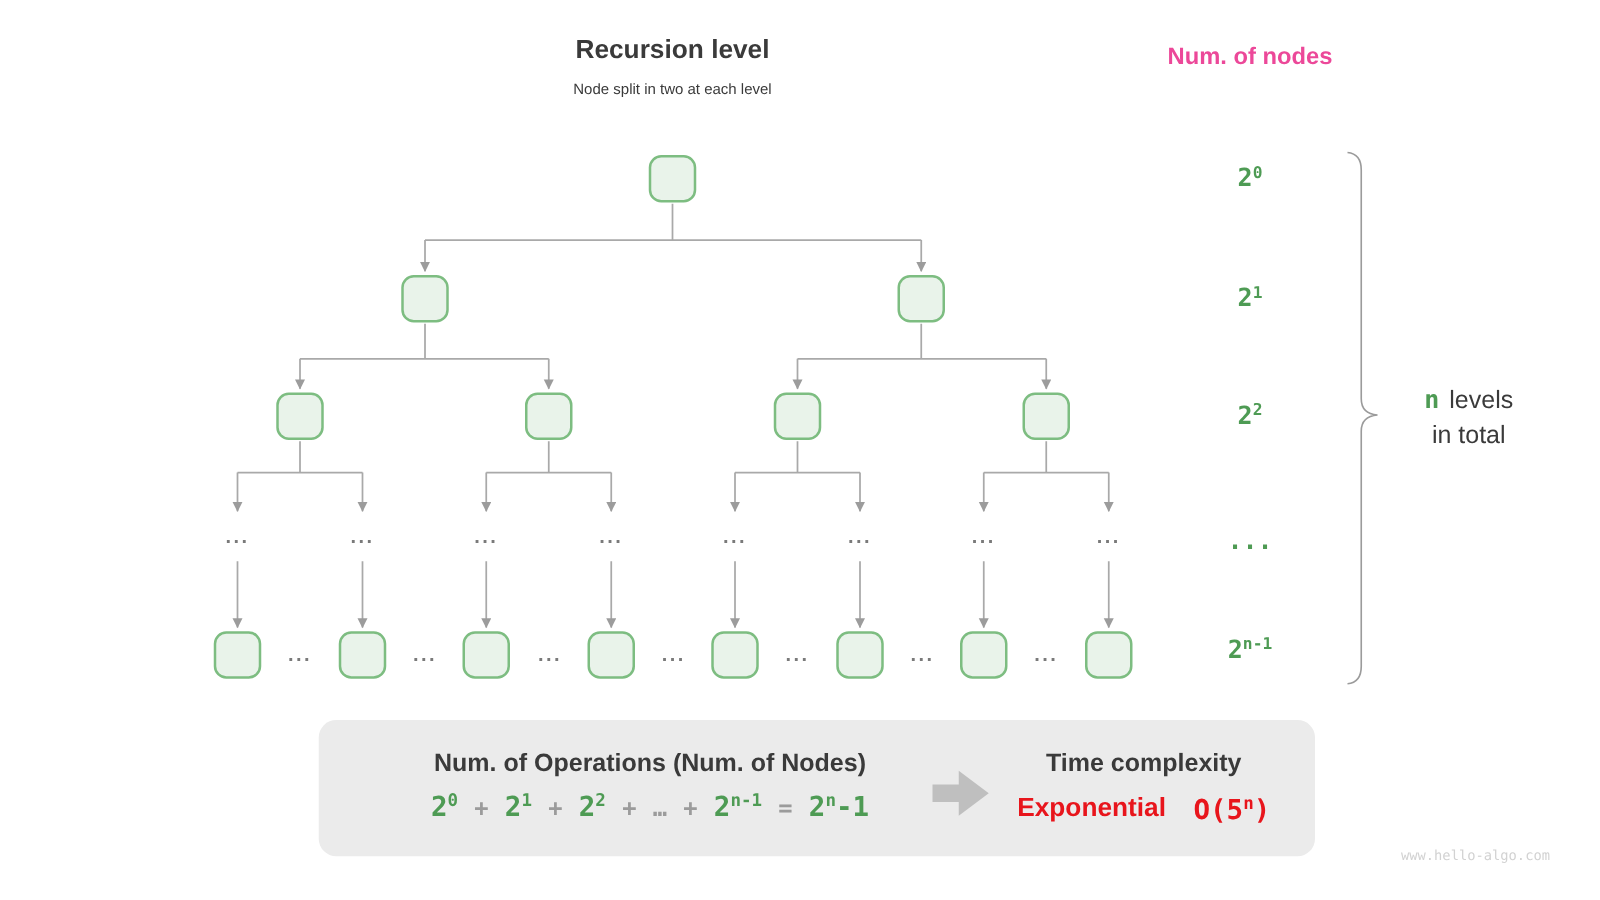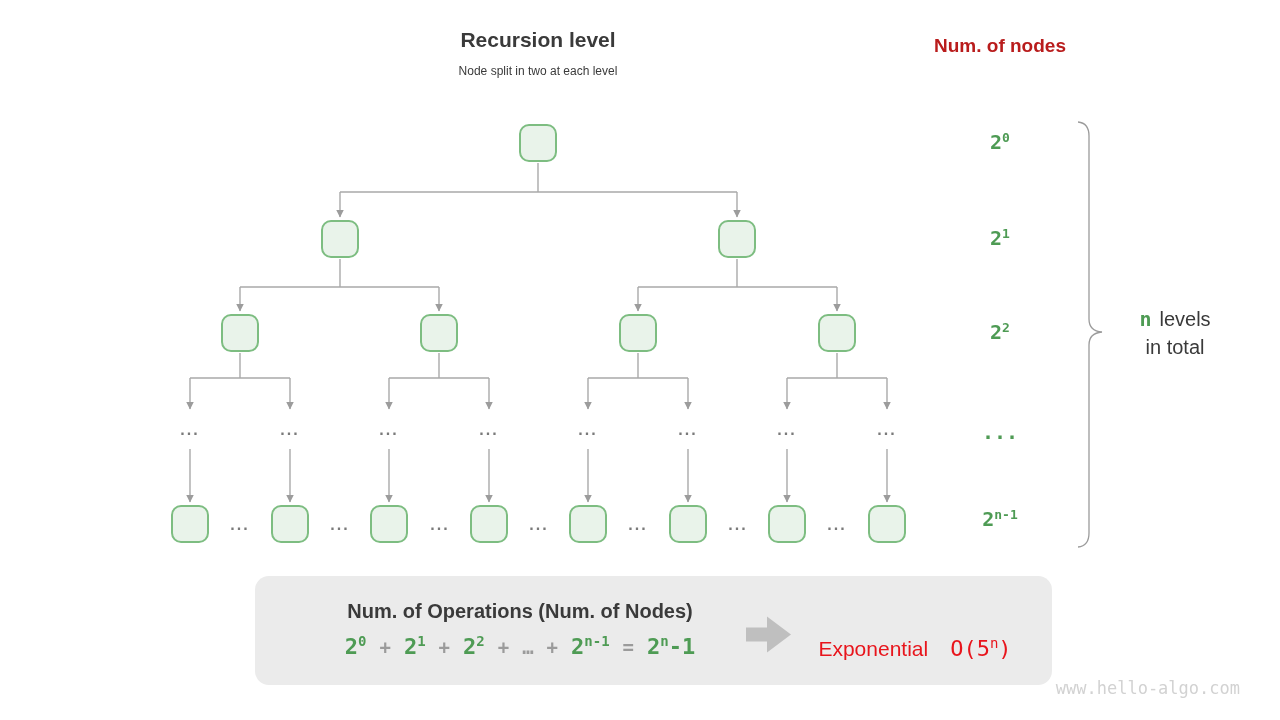--- a/index.html
+++ b/index.html
@@ -1,44 +1,44 @@
 <!DOCTYPE html>
 <html><head>
 <meta charset="utf-8">
 <style>
   html,body{margin:0;padding:0;background:#ffffff;}
   .canvas{position:relative;width:1280px;height:720px;background:#ffffff;overflow:hidden;
           font-family:"Liberation Sans","DejaVu Sans",sans-serif;color:#3d3d3d;}
   .abs{position:absolute;}
   .title{left:338px;top:28px;width:400px;text-align:center;font-size:21px;font-weight:bold;color:#3a3a3a;}
   .subtitle{left:338px;top:64px;width:400px;text-align:center;font-size:12px;color:#3a3a3a;}
-  .right-title{left:890px;top:32px;width:220px;text-align:center;font-size:19px;font-weight:bold;line-height:28px;color:#b91c1c;}
+  .right-title{left:890px;top:32px;width:220px;text-align:center;font-size:19px;font-weight:bold;line-height:28px;color:#ec4899;}
   svg.layer{left:0;top:0;z-index:2;}
   .node{width:38px;height:38px;border:2.5px solid #7dbd81;border-radius:10px;background:#e9f3ea;box-sizing:border-box;z-index:3;}
   .dots{width:44px;text-align:center;font-size:16px;font-weight:bold;letter-spacing:2px;color:#7a7a7a;z-index:3;}
   .lvl{left:958px;width:84px;text-align:center;color:#4e9b54;font-weight:bold;
        font-family:"DejaVu Sans Mono","Liberation Mono",monospace;font-size:20px;z-index:3;}
   .lvl .exp{font-size:13px;vertical-align:7px;}
   .brace-label{left:1105px;top:305px;width:140px;text-align:center;font-size:20px;line-height:28px;color:#3a3a3a;z-index:3;}
   .brace-label .nvar{color:#4e9b54;font-weight:bold;font-family:"DejaVu Sans Mono","Liberation Mono",monospace;margin-right:8px;}
   .box{left:255px;top:576px;width:797px;height:109px;background:#ebebeb;border-radius:14px;z-index:1;}
   .box-head{left:270px;top:600px;width:500px;text-align:center;font-size:20px;font-weight:bold;color:#3a3a3a;z-index:3;}
   .formula{left:270px;top:633px;width:500px;display:flex;justify-content:center;align-items:baseline;gap:13px;z-index:3;
            font-family:"DejaVu Sans Mono","Liberation Mono",monospace;font-weight:bold;}
   .formula .term{color:#4e9b54;font-size:22px;}
   .formula .fexp{font-size:14px;vertical-align:8px;}
   .formula .op{color:#9b9b9b;font-size:19px;}
   .time-head{left:800px;top:600px;width:230px;text-align:center;font-size:20px;font-weight:bold;color:#3a3a3a;z-index:3;}
-  .complexity{left:800px;top:635px;width:230px;display:flex;justify-content:center;align-items:flex-end;gap:22px;
-              color:#e8151c;font-weight:normal;z-index:3;}
+  .complexity{left:800px;top:635px;width:230px;display:flex;justify-content:center;align-items:flex-start;gap:22px;
+              color:#e8151c;font-weight:bold;z-index:3;}
   .complexity .word{font-size:21px;}
   .complexity .bigo{font-family:"DejaVu Sans Mono","Liberation Mono",monospace;font-size:22px;}
   .complexity .oexp{font-family:"DejaVu Sans Mono","Liberation Mono",monospace;font-size:14px;vertical-align:8px;}
   .watermark{left:1020px;top:678px;width:220px;text-align:right;color:#d2d2d2;
-             font-family:"DejaVu Sans Mono","Liberation Mono",monospace;font-size:17px;z-index:3;}
+             font-family:"DejaVu Sans Mono","Liberation Mono",monospace;font-size:11px;z-index:3;}
 </style>
 </head>
 <body>
 
 <div class="canvas">
 
   <div class="abs title">Recursion level</div>
   <div class="abs subtitle">Node split in two at each level</div>
   <div class="abs right-title">
     <div>Num. of nodes</div>
@@ -149,20 +149,21 @@
     <span class="term"><span>2</span><span class="fexp">1</span></span>
     <span class="op">+</span>
     <span class="term"><span>2</span><span class="fexp">2</span></span>
     <span class="op">+</span>
     <span class="op">…</span>
     <span class="op">+</span>
     <span class="term"><span>2</span><span class="fexp">n-1</span></span>
     <span class="op">=</span>
     <span class="term"><span>2</span><span class="fexp">n</span><span>-1</span></span>
   </div>
+  <div class="abs time-head">Time complexity</div>
   <div class="abs complexity">
     <span class="word">Exponential</span>
     <span><span class="bigo">O(5</span><span class="oexp">n</span><span class="bigo">)</span></span>
   </div>
 
   <div class="abs watermark">www.hello-algo.com</div>
 
 </div>
 
 </body></html>

